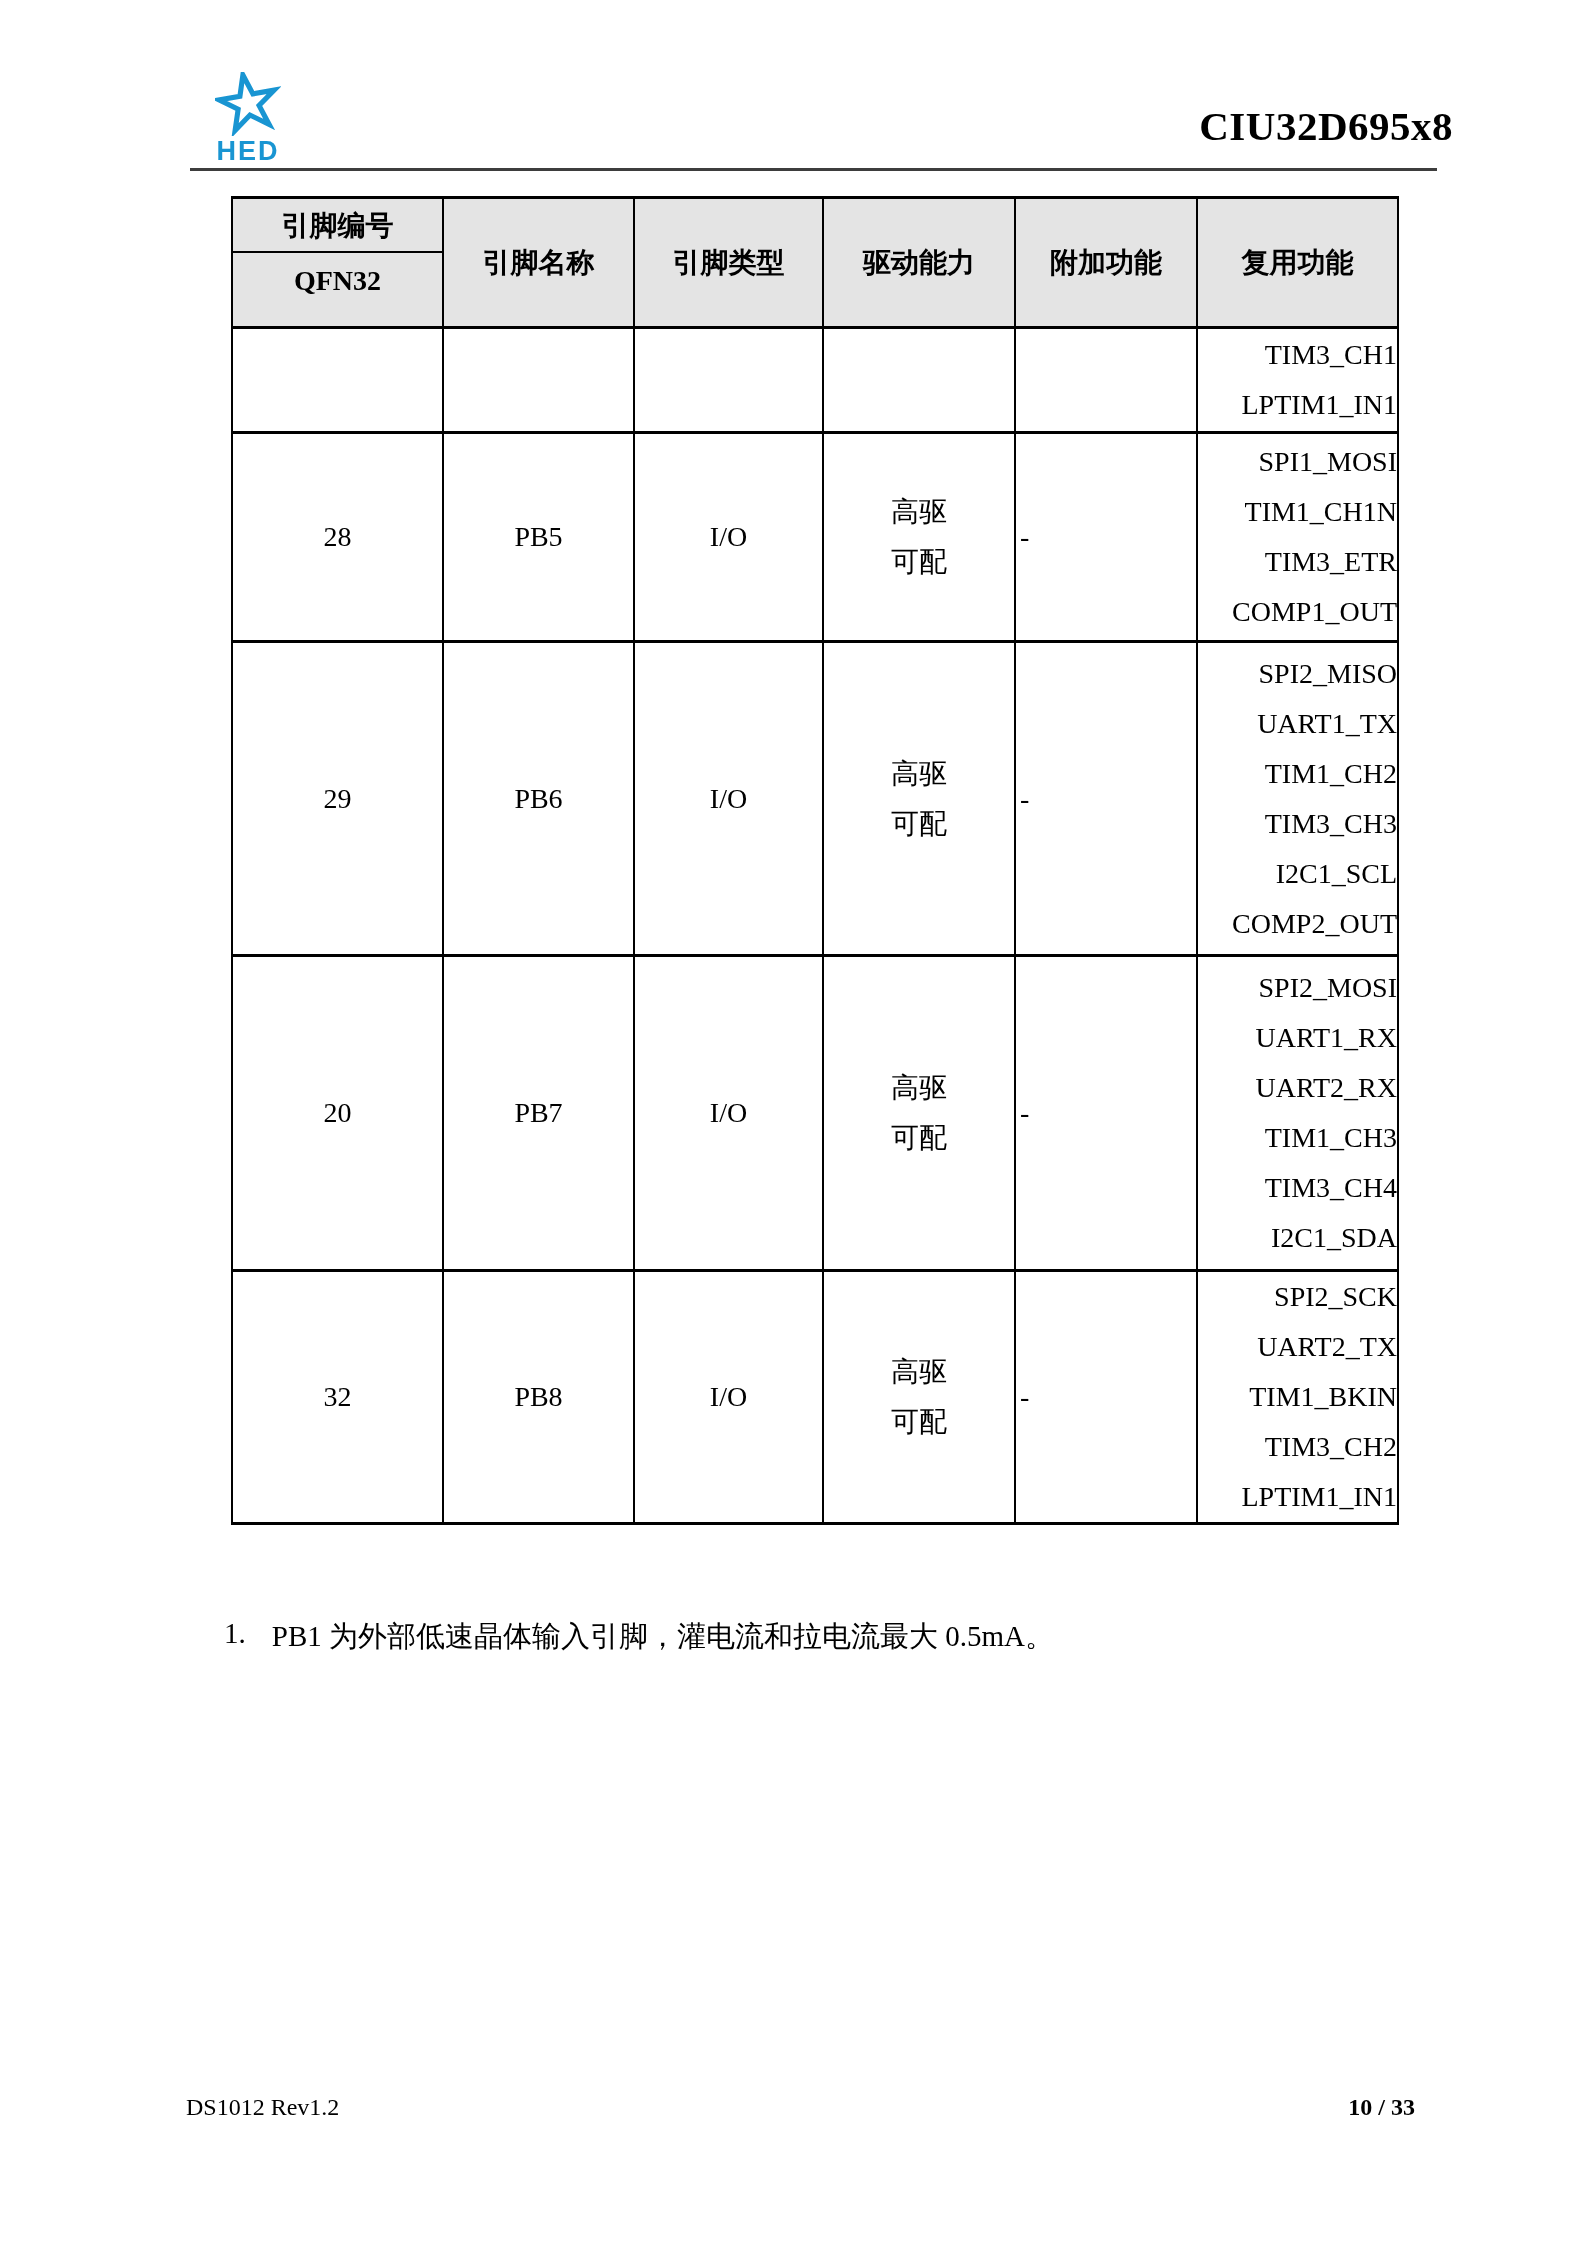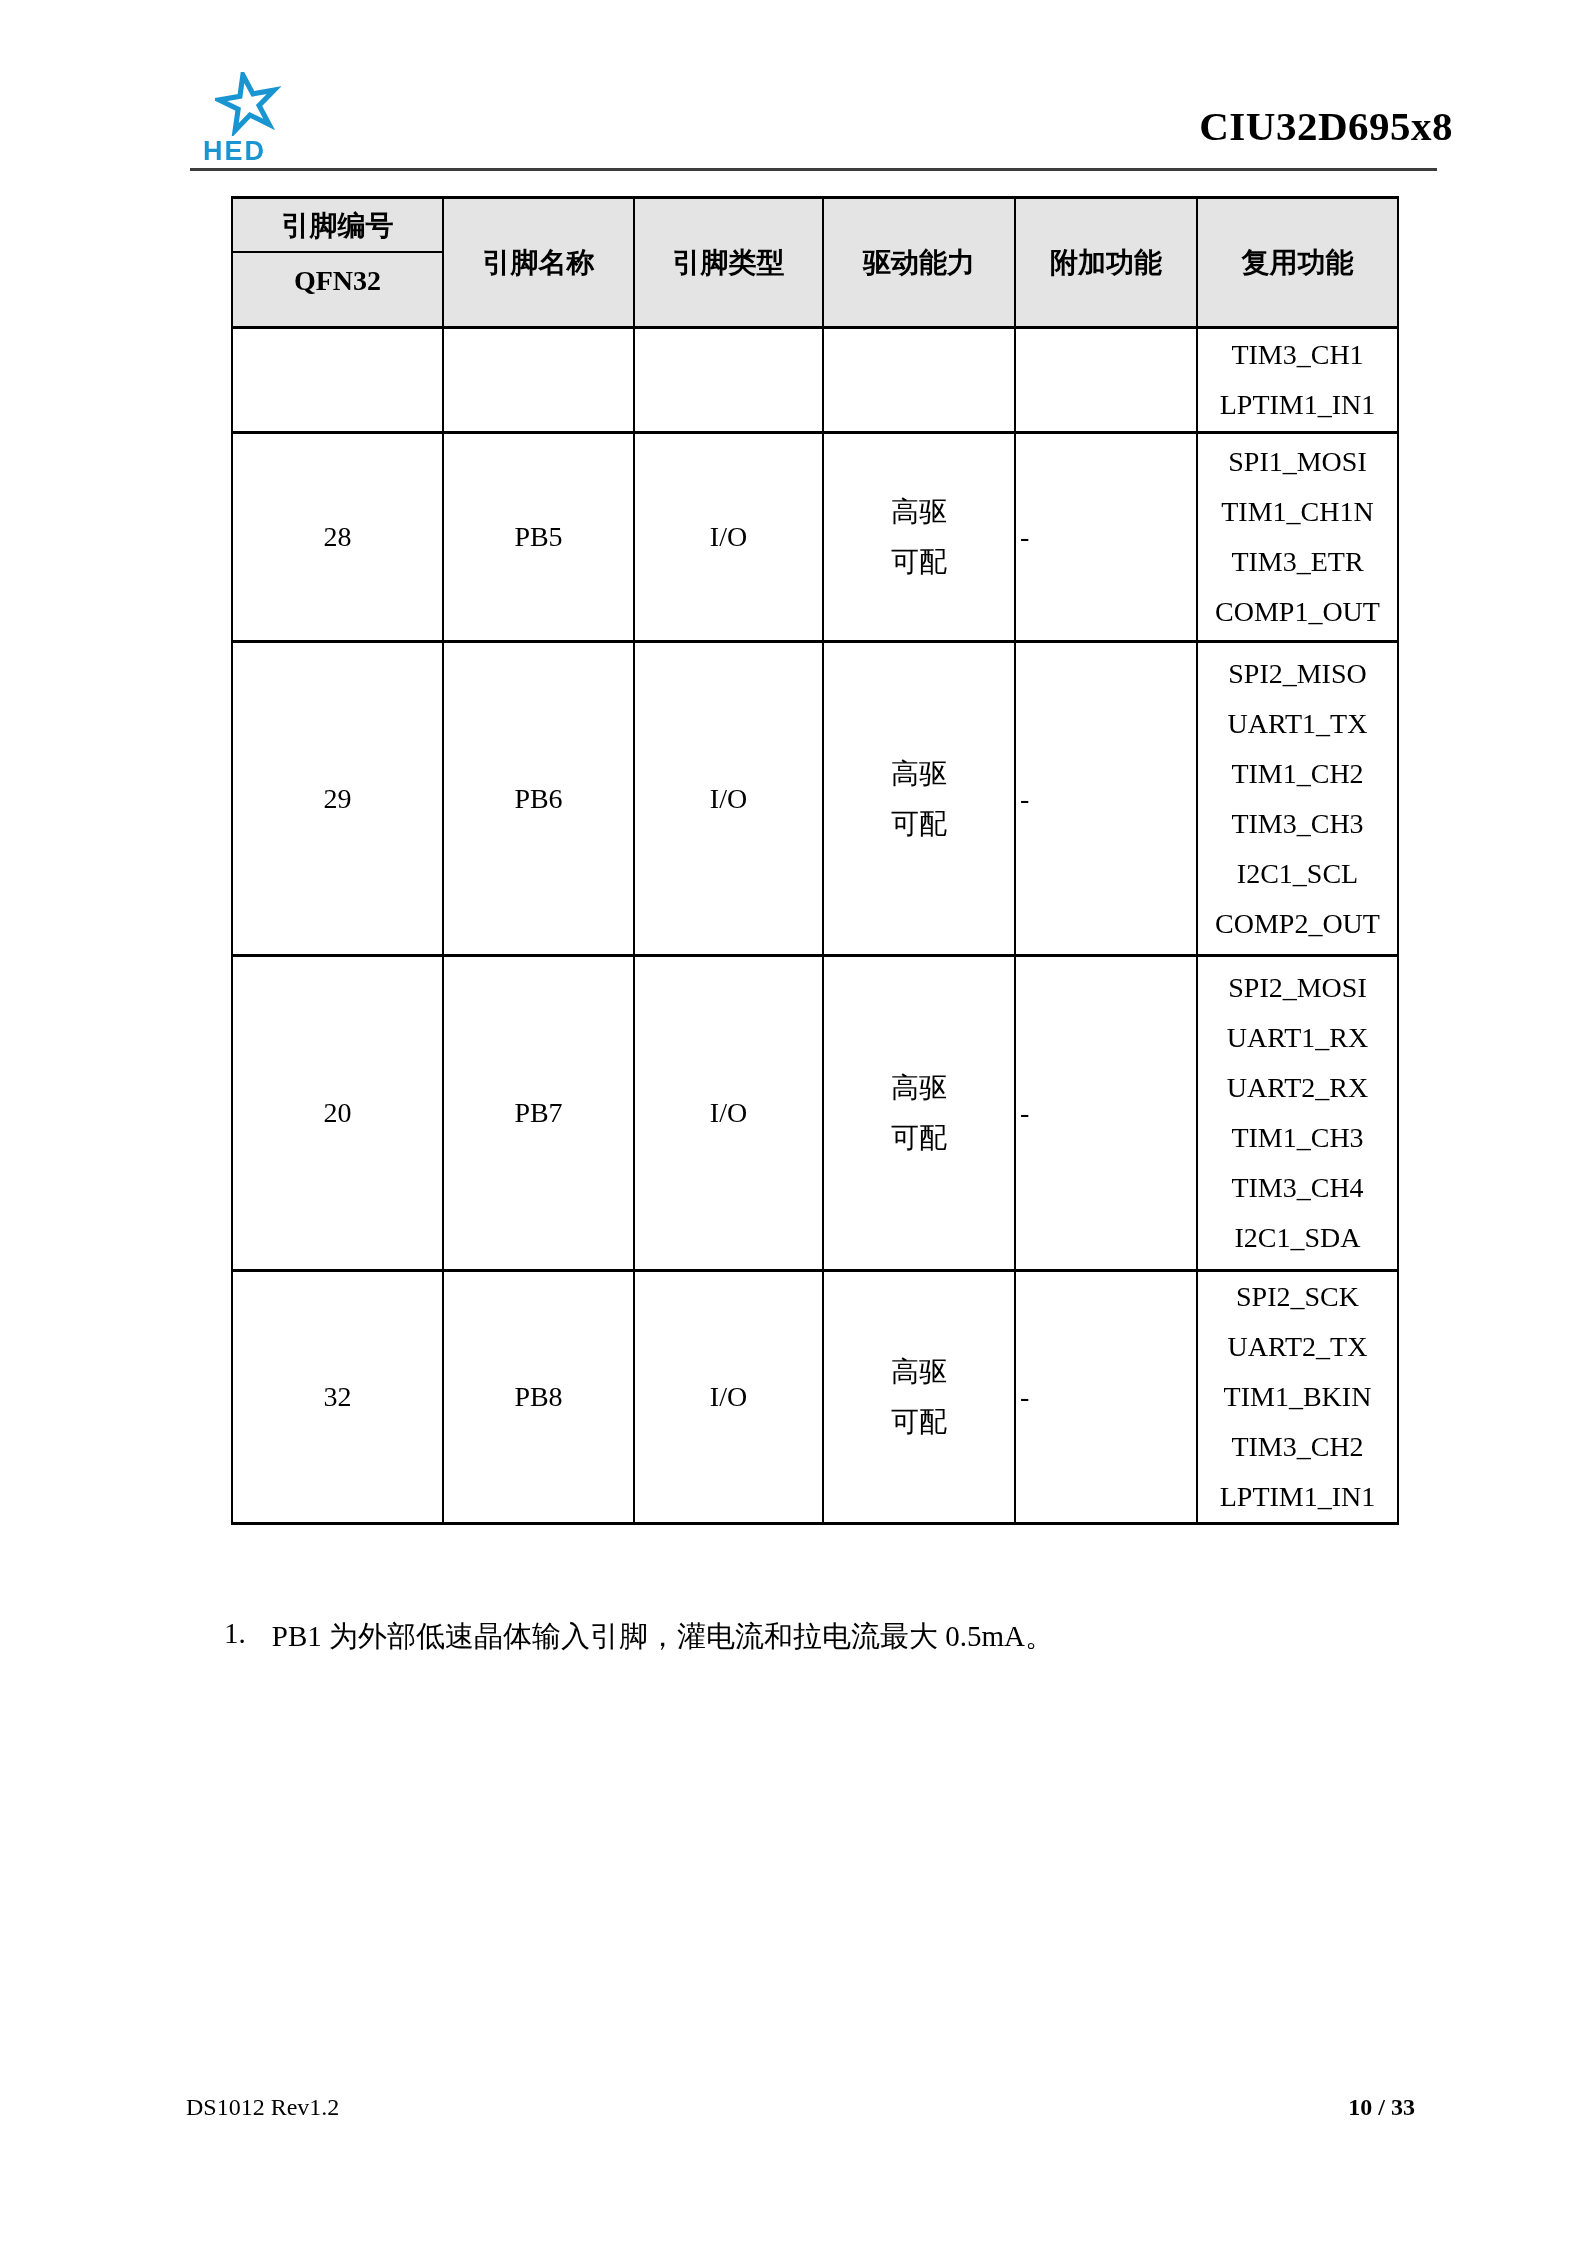--- a/index.html
+++ b/index.html
@@ -12,20 +12,21 @@
     color: #000000;
     overflow: hidden;
   }
 
   
   .brand {
     position: absolute;
     left: 203px;
     top: 72px;
     width: 90px;
+    text-align: center;
   }
   .brand svg { display: block; margin: 0 auto; }
   .brand-text {
     font-family: "Liberation Sans", "DejaVu Sans", sans-serif;
     font-weight: bold;
     font-size: 27px;
     letter-spacing: 2px;
     color: #1995d2;
     line-height: 1;
     margin-top: 2px;
@@ -83,21 +84,21 @@
   tr.hdr   { height: 112px; }
   tr.rp    { height: 105px; }
   tr.r28   { height: 209px; }
   tr.r29   { height: 314px; }
   tr.r30   { height: 315px; }
   tr.r31   { height: 110px; }
   tr.r32   { height: 248px; }
 
   td.cc { text-align: center; vertical-align: middle; }
   td.ce { text-align: left;  vertical-align: middle; padding-left: 4px; }
-  td.ca { text-align: center;  vertical-align: middle; }
+  td.ca { text-align: right;  vertical-align: middle; }
   .ln   { display: block; line-height: 50px; white-space: nowrap; }
 
   
   .footnote {
     position: absolute;
     left: 224px;
     top: 1617px;
     font-size: 29px;
     display: flex;
   }

